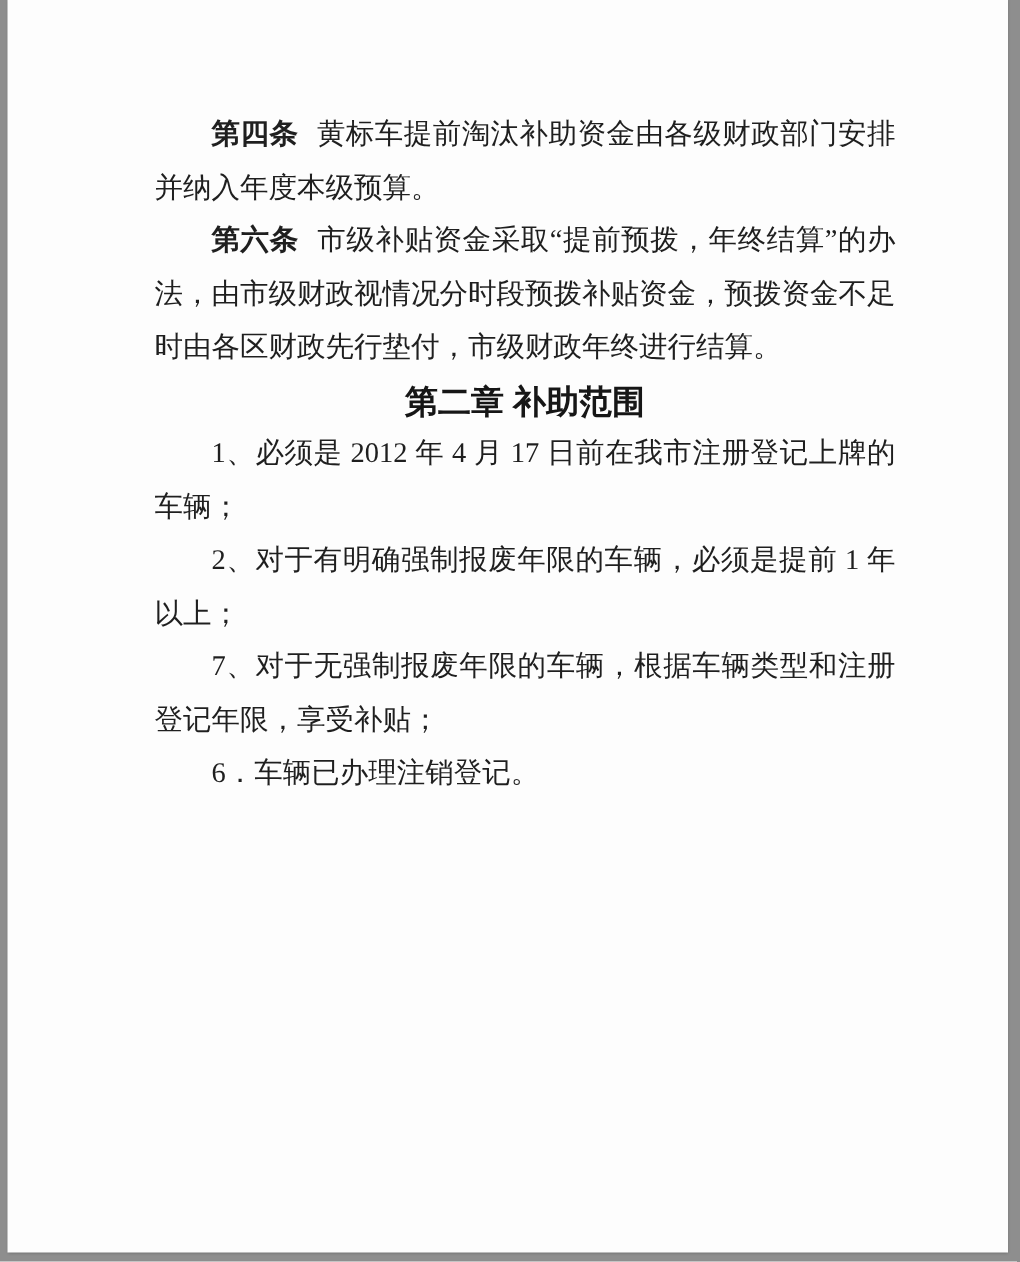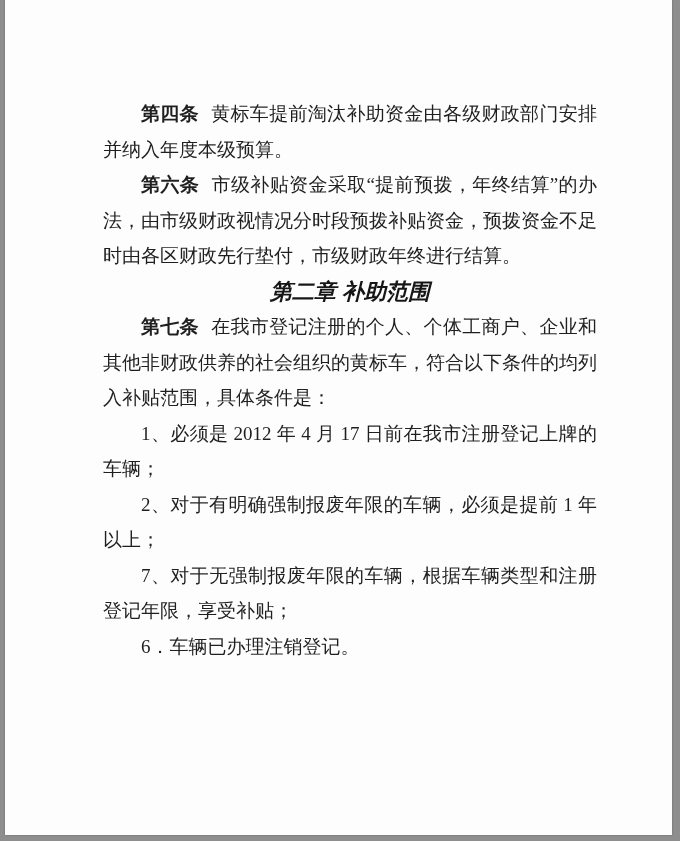--- a/index.html
+++ b/index.html
@@ -16,21 +16,21 @@
   .page {
     position: absolute;
     left: 5px;
     top: 0;
     width: 667px;
     height: 835px;
     background: #fdfdfd;
     box-shadow: 0 0 2px rgba(0,0,0,0.25);
   }
   .content {
-    padding-top: 96px;
+    padding-top: 72px;
     margin-left: 98px;
     width: 494px;
     font-family: "Liberation Serif", "DejaVu Serif", serif;
     font-size: 19px;
     line-height: 35.5px;
     color: #1f1f1f;
     text-align: justify;
   }
   .para {
     margin: 0;
@@ -42,38 +42,36 @@
   }
   .chapter {
     margin: 0;
     font-family: "Liberation Sans", "DejaVu Sans", sans-serif;
     font-size: 22px;
     font-weight: 700;
     line-height: 35.5px;
     text-align: center;
     text-indent: 0;
     color: #161616;
-    font-style: italic;
   }
 </style>
 </head>
 <body>
 
 <div class="viewer">
   <div class="page">
     <div class="content">
 
       <p class="para"><b class="article-label">第四条</b><span>黄标车提前淘汰补助资金由各级财政部门安排并纳入年度本级预算。</span></p>
 
 
       <p class="para"><b class="article-label">第六条</b><span>市级补贴资金采取“提前预拨，年终结算”的办法，由市级财政视情况分时段预拨补贴资金，预拨资金不足时由各区财政先行垫付，市级财政年终进行结算。</span></p>
 
       <h2 class="chapter">第二章 补助范围</h2>
 
-      <p class="para"><b class="article-label">第七条</b><span>在我市登记注册的个人、个体工商户、企业和其他非财政供养的社会组织的黄标车，符合以下条件的均列入补贴范围，具体条件是：</span></p>
 
       <p class="para">1、必须是 2012 年 4 月 17 日前在我市注册登记上牌的车辆；</p>
       <p class="para">2、对于有明确强制报废年限的车辆，必须是提前 1 年以上；</p>
       <p class="para">7、对于无强制报废年限的车辆，根据车辆类型和注册登记年限，享受补贴；</p>
       <p class="para">6．车辆已办理注销登记。</p>
 
     </div>
   </div>
 </div>
 

